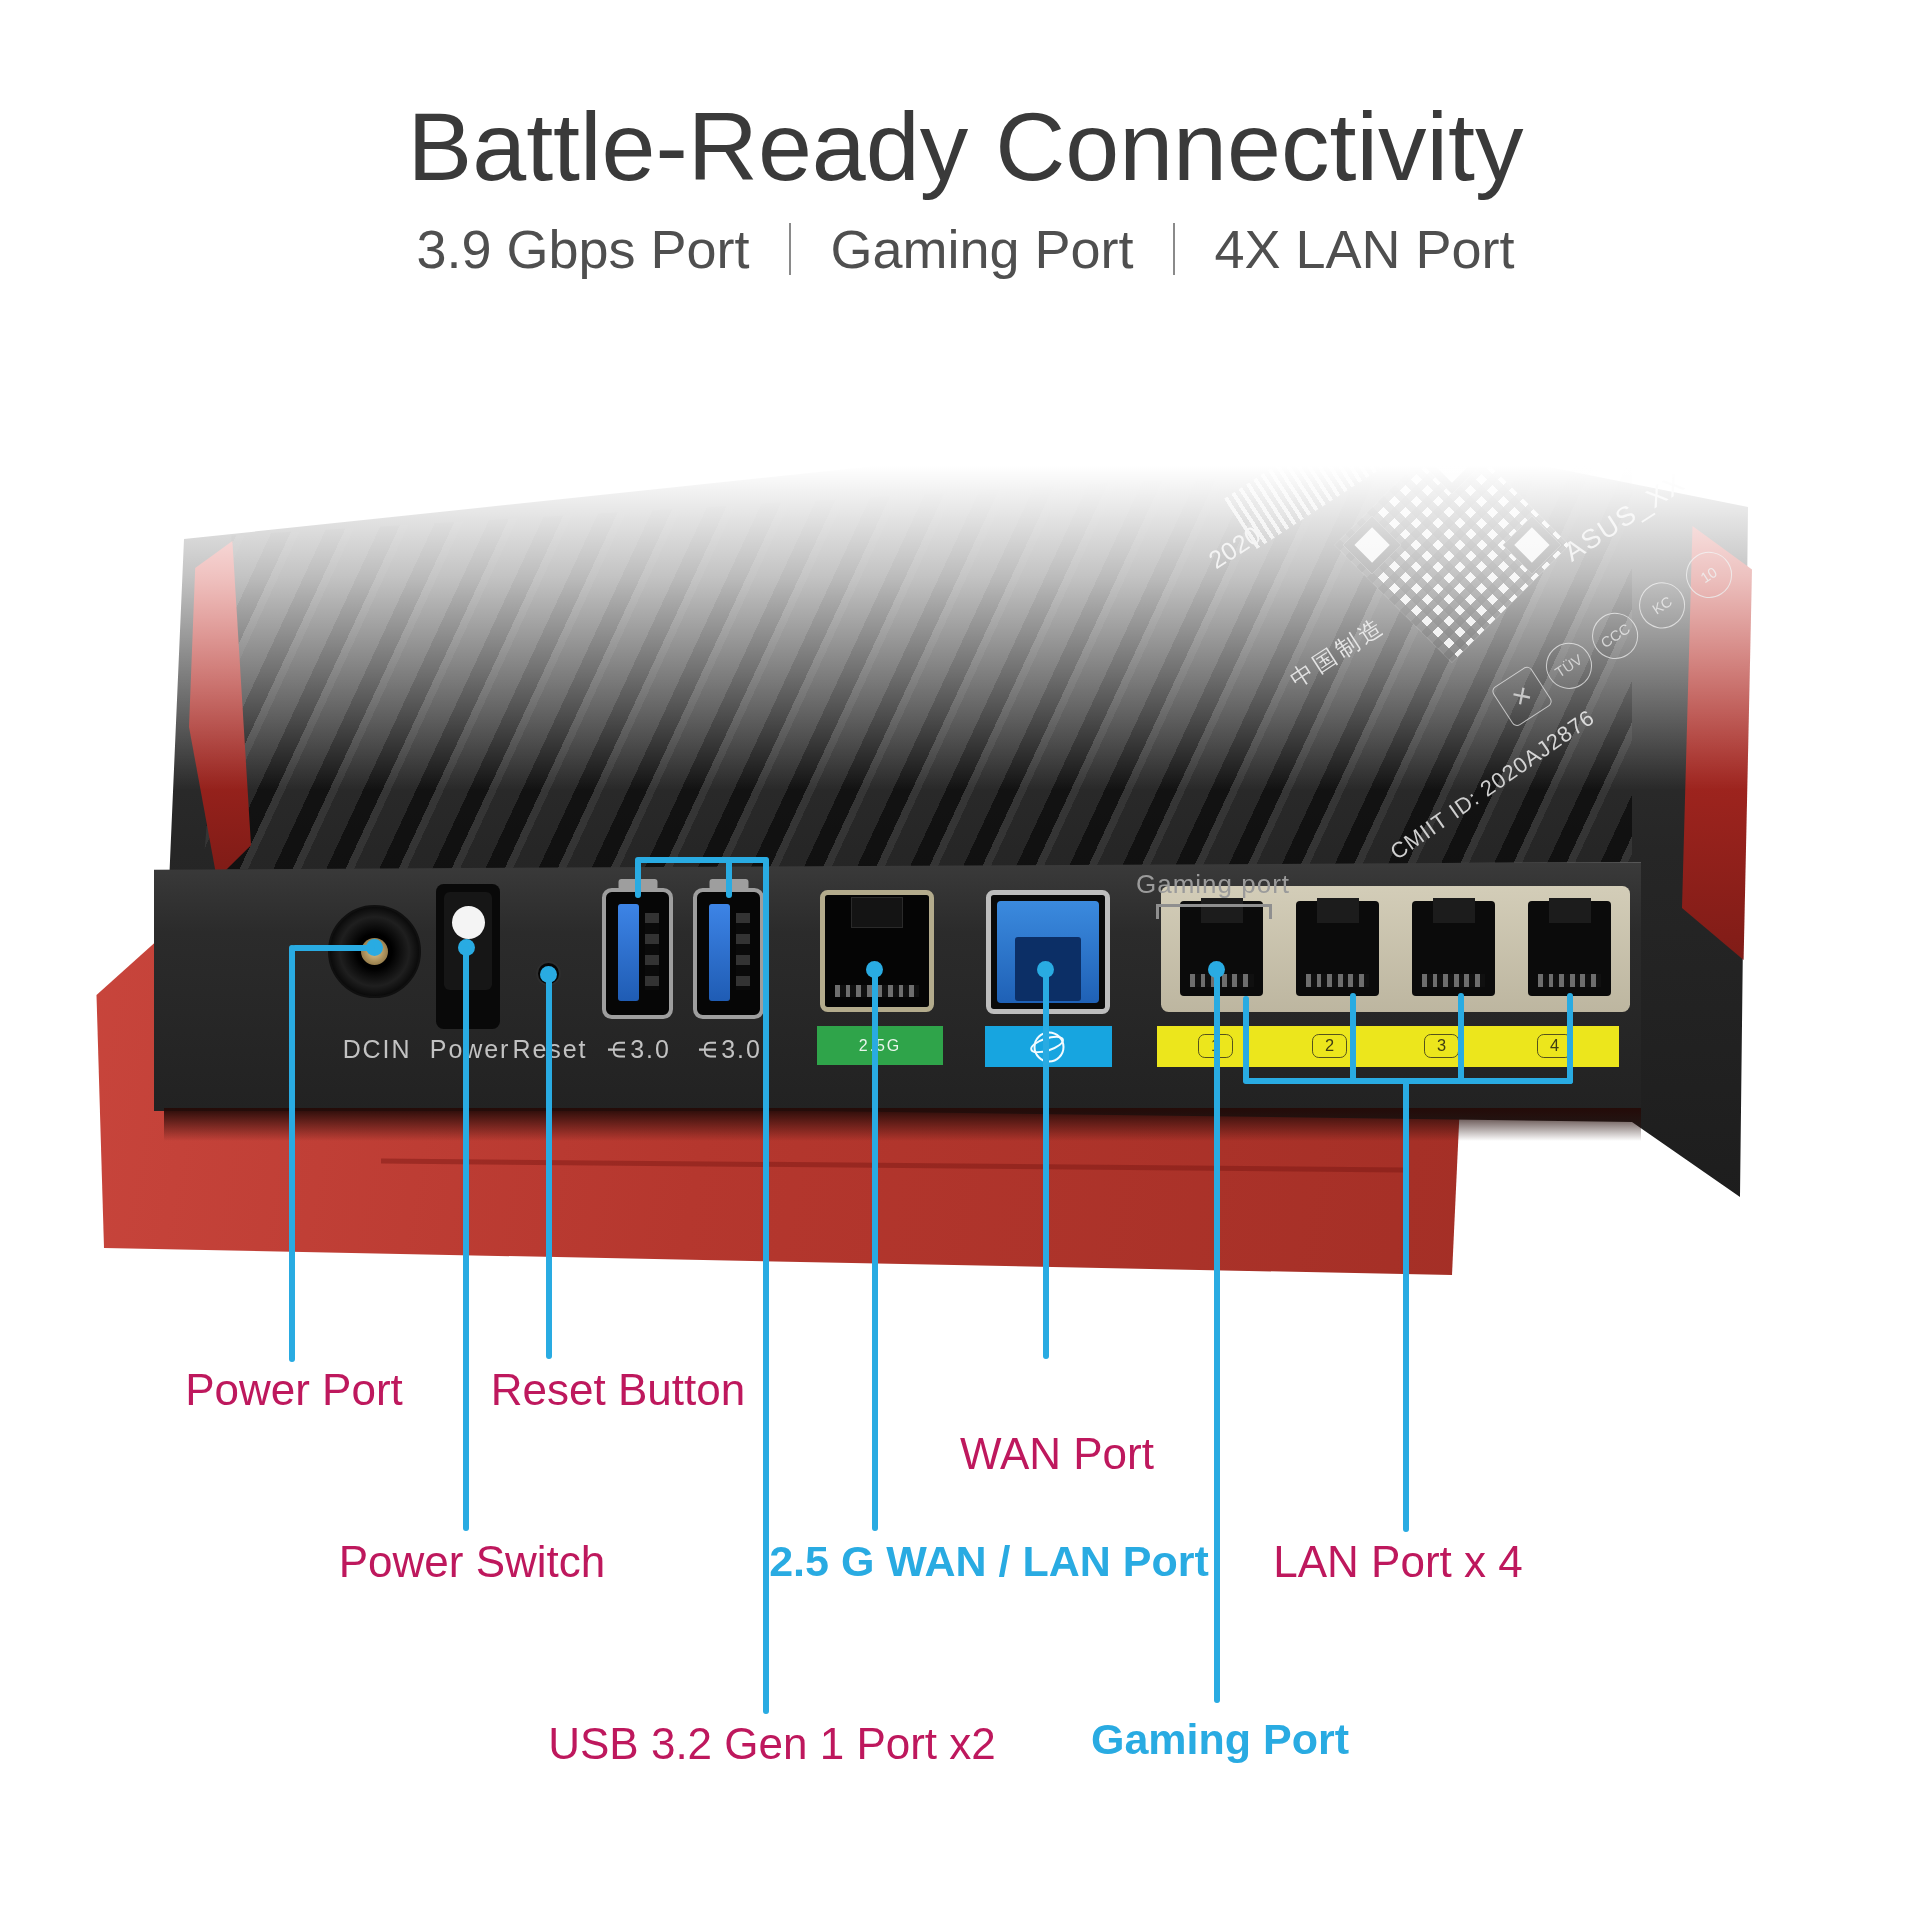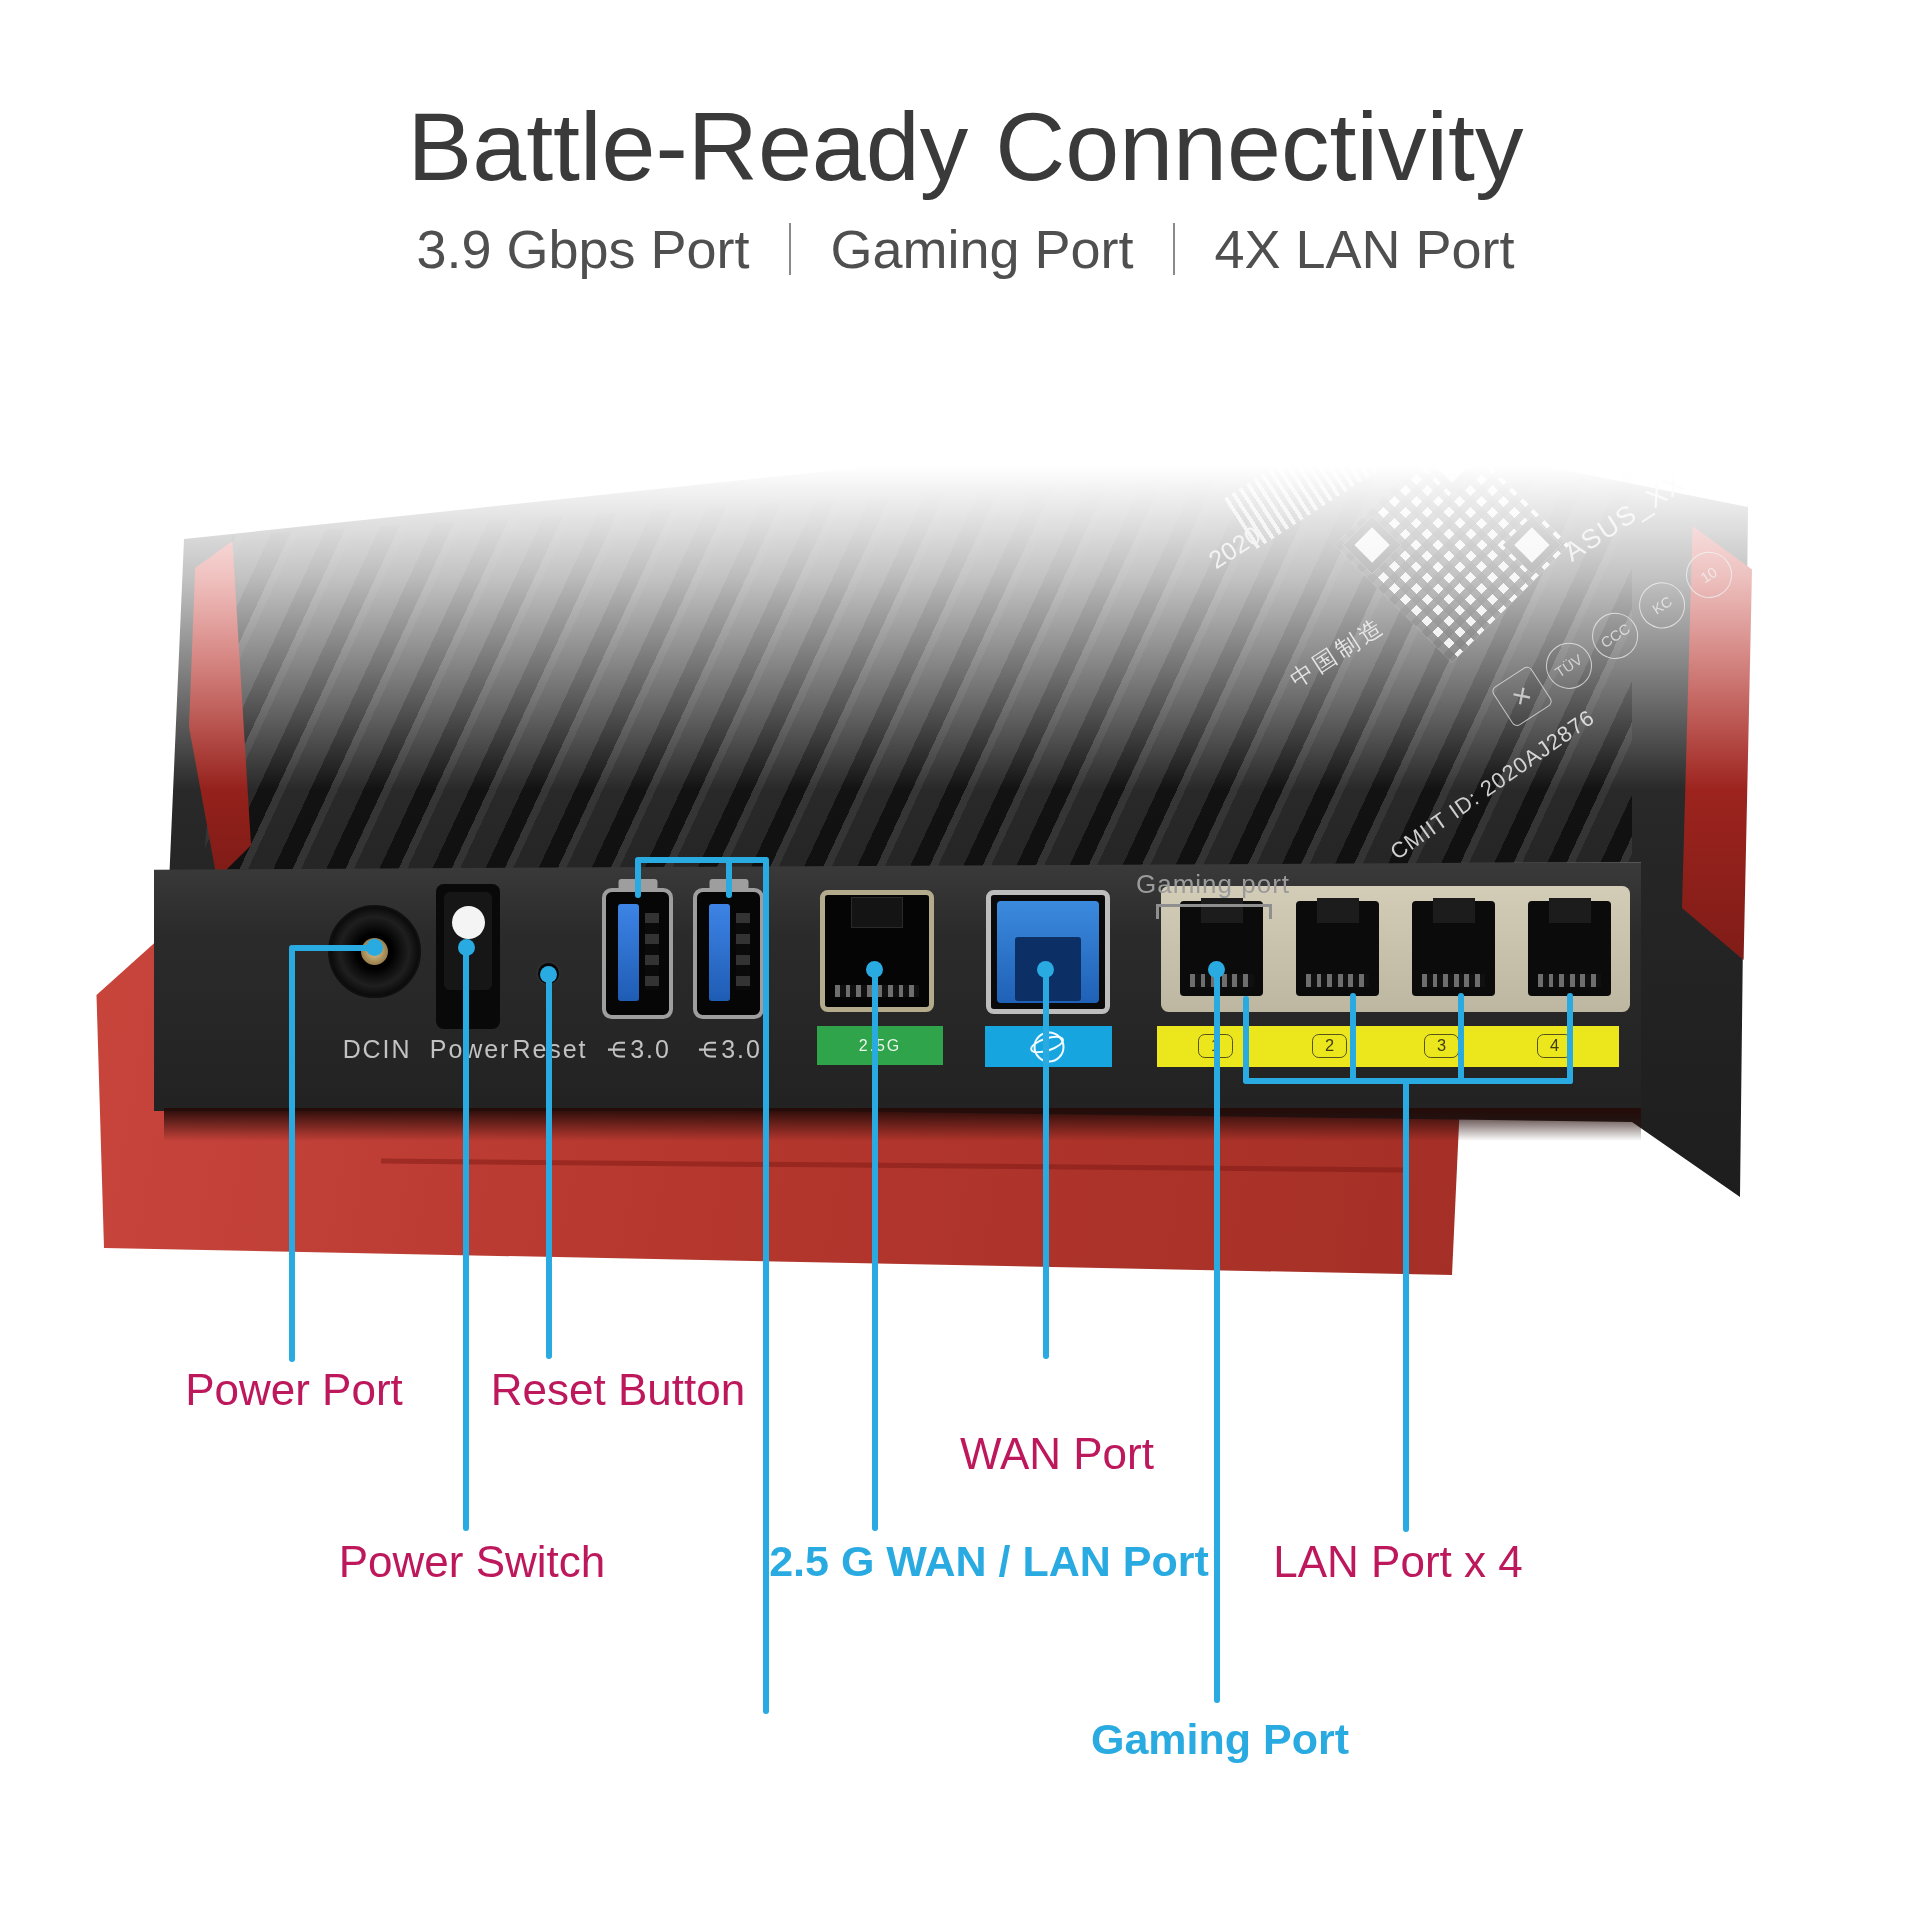--- a/index.html
+++ b/index.html
@@ -250,16 +250,17 @@
   <div class="cl" style="left:1567px;top:993px;width:5.8px;height:91px;"></div>
   <div class="cl" style="left:1243px;top:1078px;width:330px;height:5.8px;"></div>
   <div class="cl" style="left:1403px;top:1078px;width:5.8px;height:454px;"></div>
 
   <div class="lbl" style="left:294px;top:1365px;">Power Port</div>
   <div class="lbl" style="left:618px;top:1365px;">Reset Button</div>
   <div class="lbl" style="left:1057px;top:1429px;">WAN Port</div>
   <div class="lbl" style="left:472px;top:1537px;">Power Switch</div>
   <div class="lbl cyan" style="left:989px;top:1537px;">2.5 G WAN / LAN Port</div>
   <div class="lbl" style="left:1398px;top:1537px;">LAN Port x 4</div>
+  <div class="lbl" style="left:772px;top:1719px;">USB 3.2 Gen 1 Port x2</div>
   <div class="lbl cyan" style="left:1220px;top:1715px;">Gaming Port</div>
 
 </div>
 
 
 </body></html>

